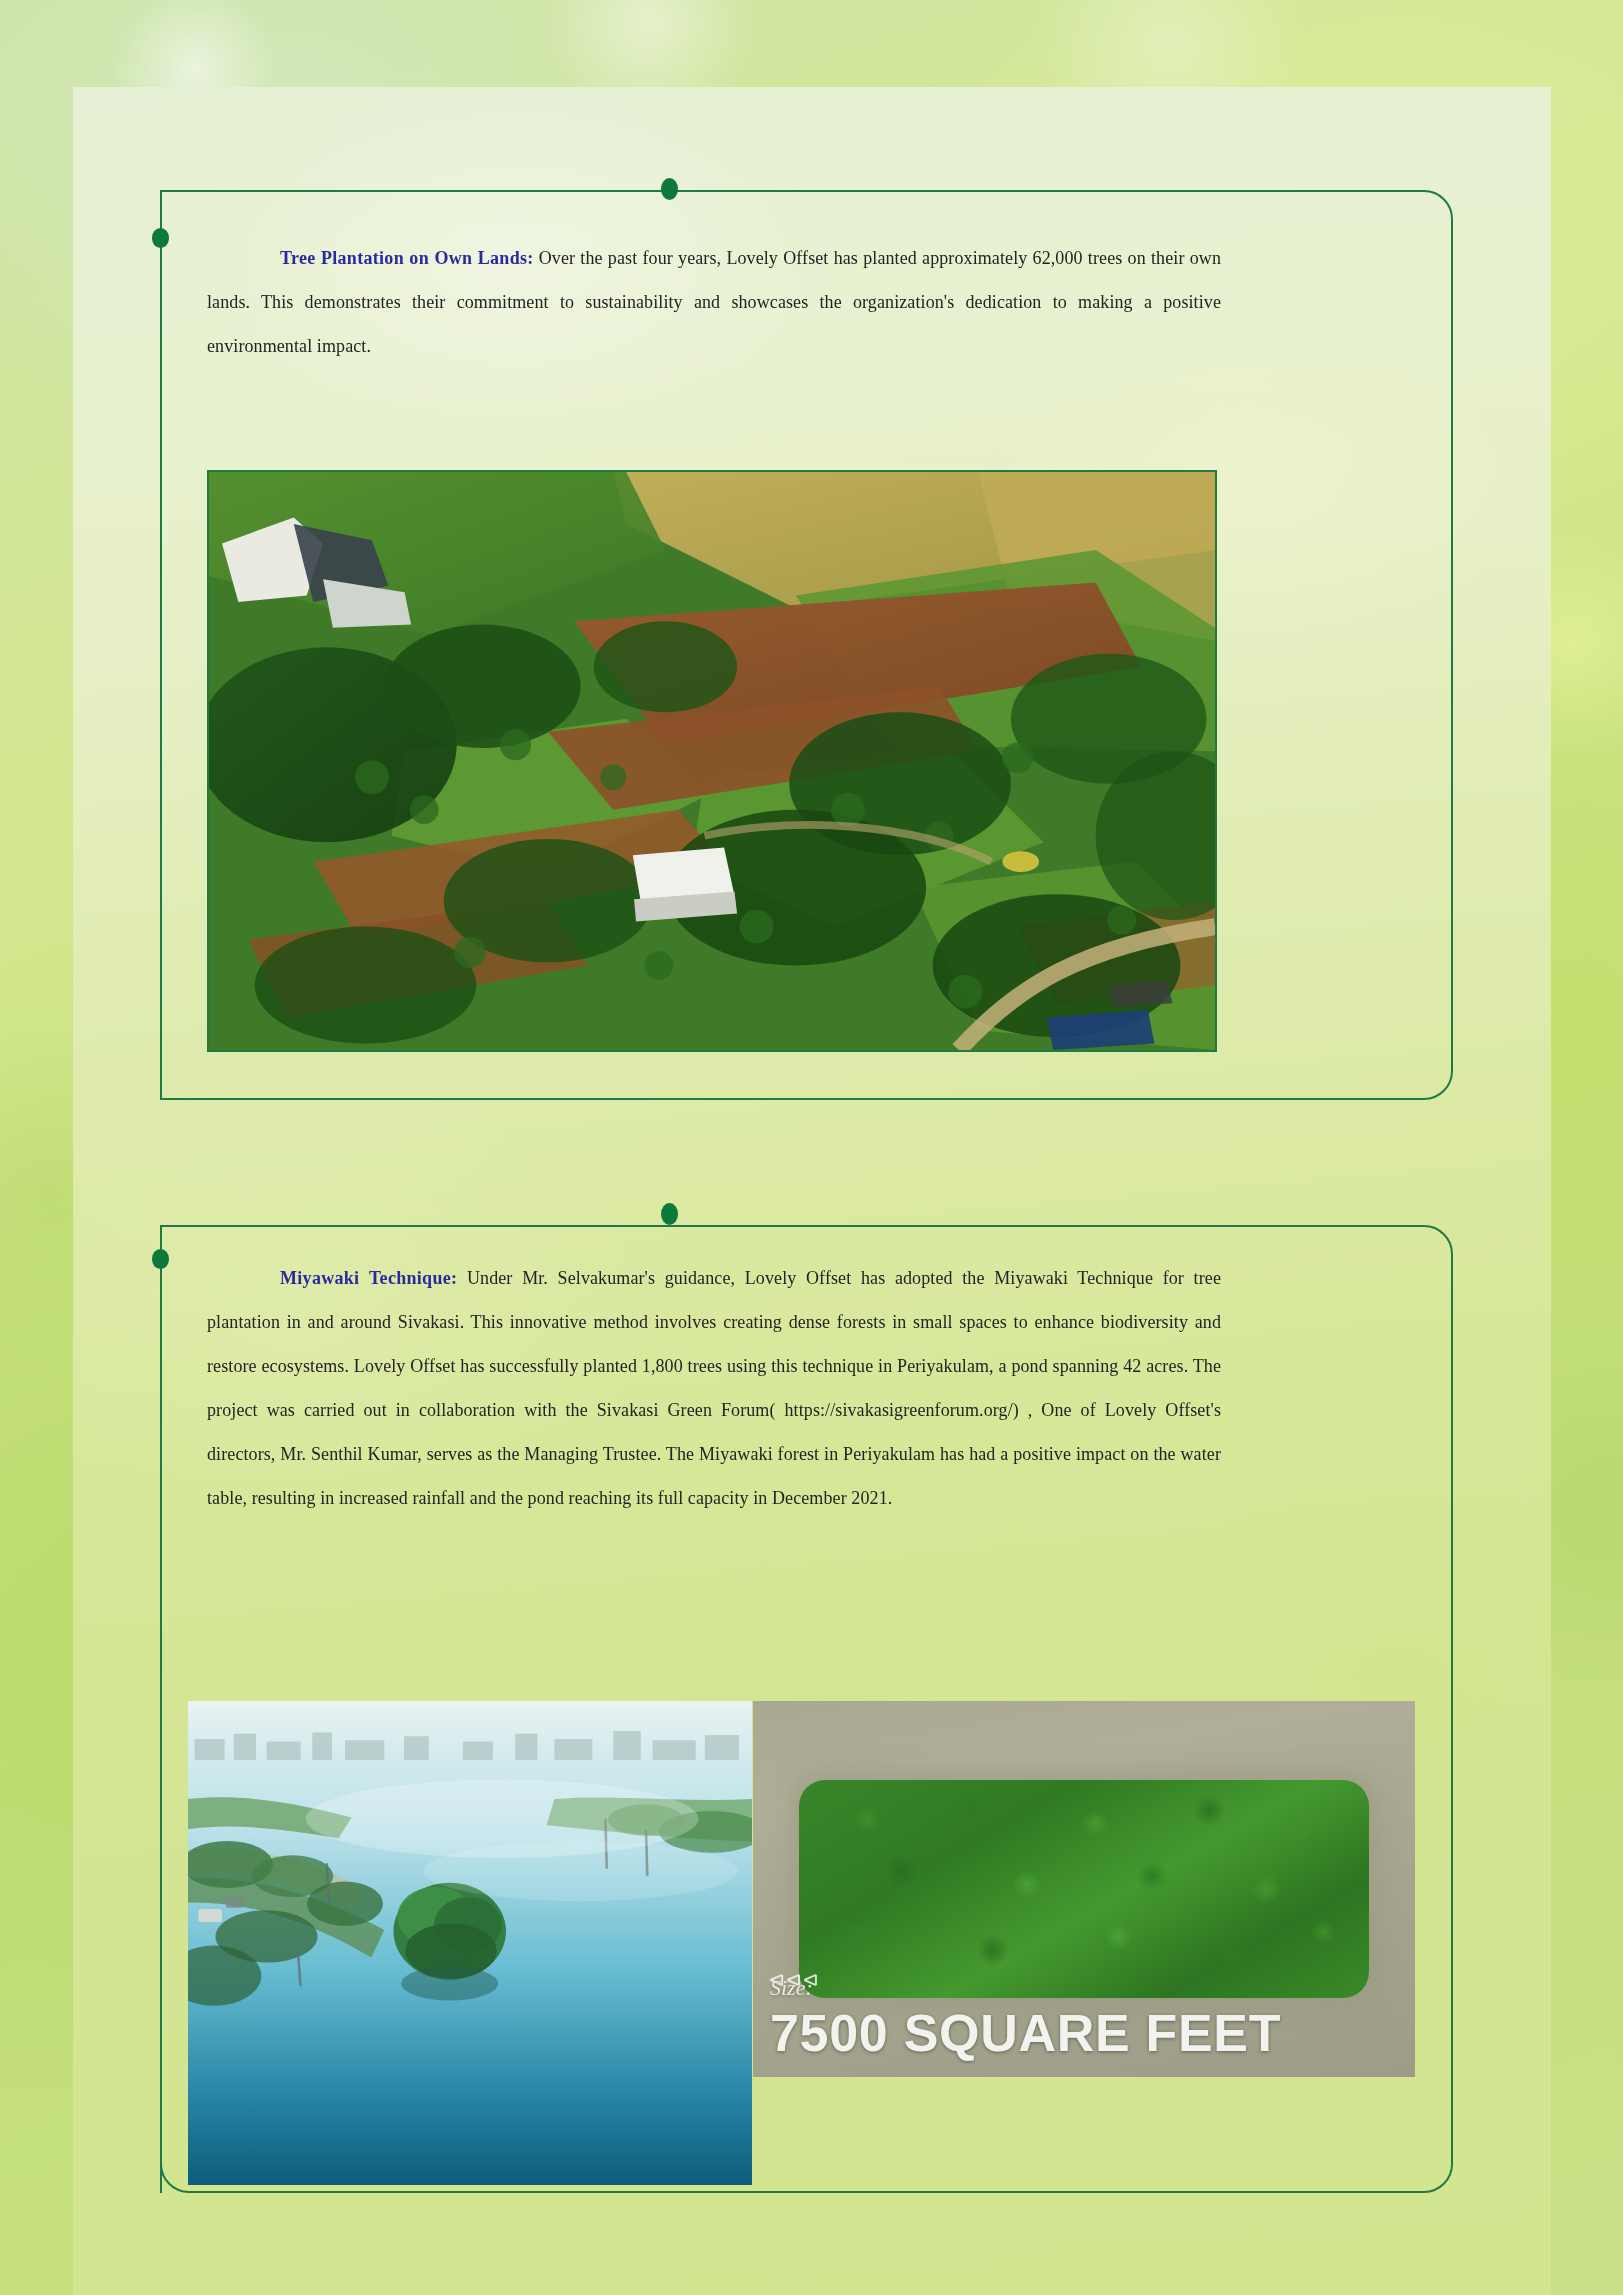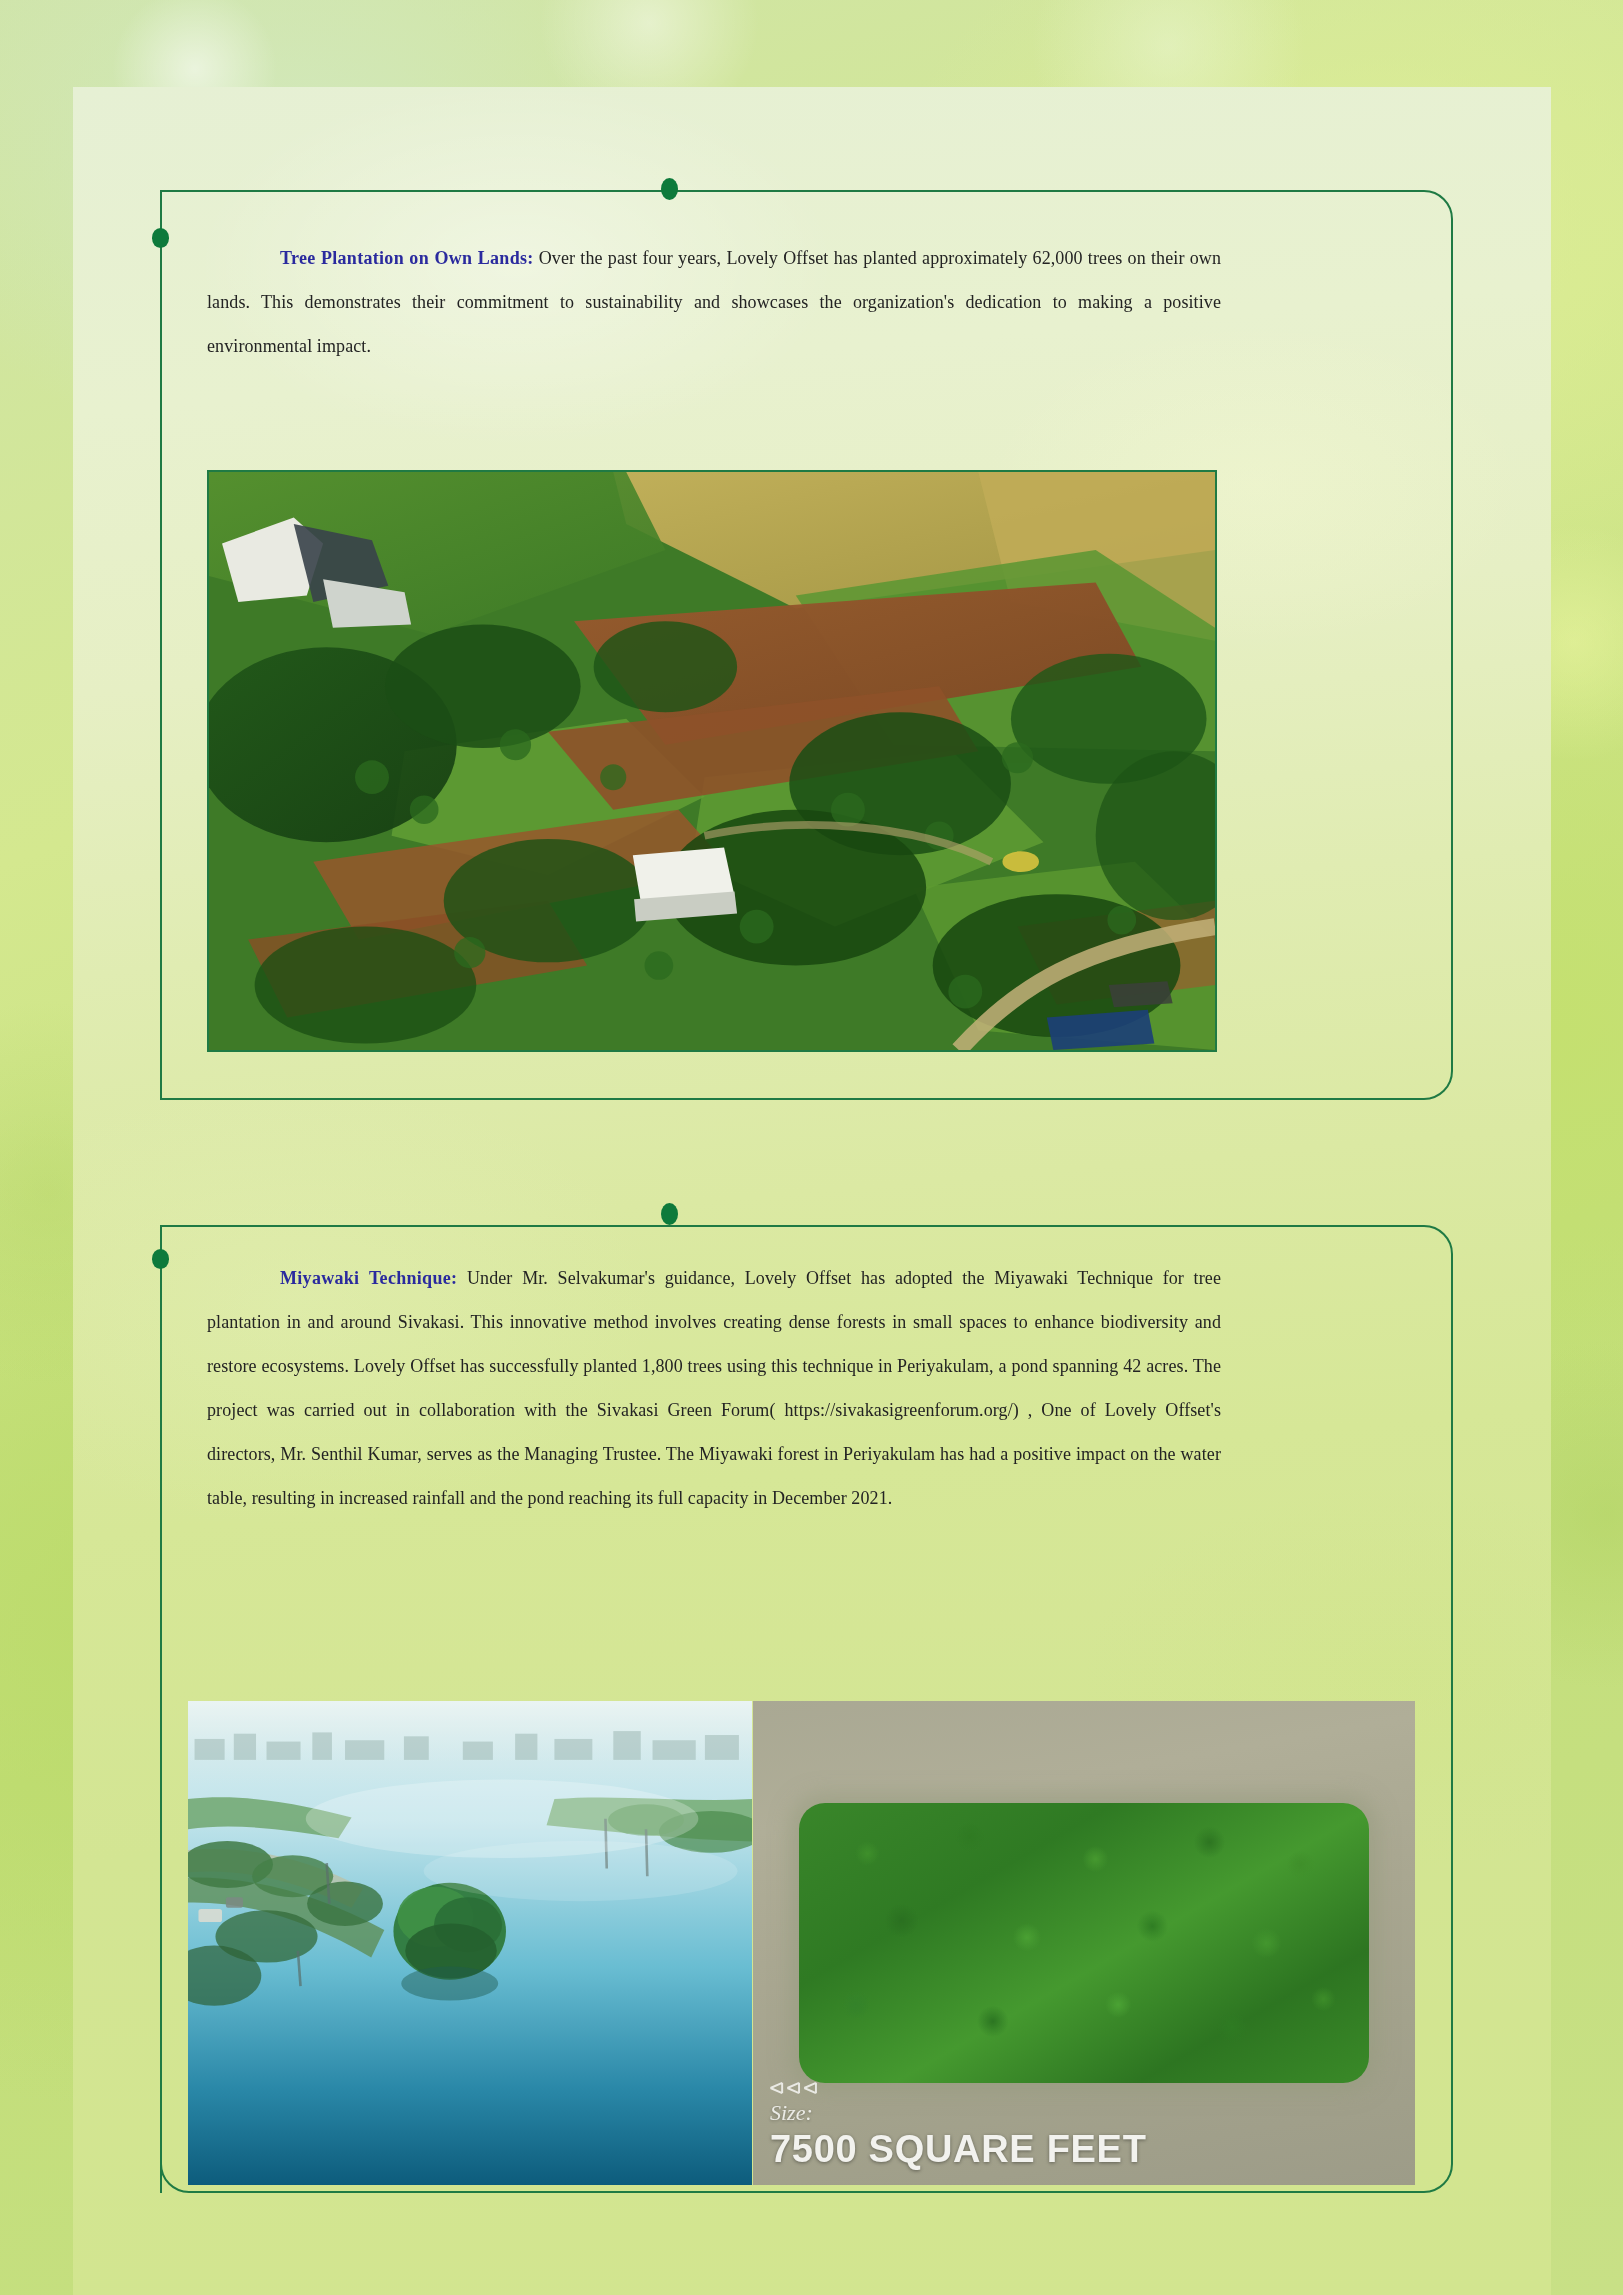--- a/index.html
+++ b/index.html
@@ -204,21 +204,21 @@
     font-style: italic;
     font-size: 22px;
     opacity: 0.92;
     display: block;
     margin-bottom: 1.3px;
     text-shadow: 0 1.3px 3.3px rgba(0,0,0,0.35);
   }
   .forest-overlay .size-value {
     font-family: "Liberation Sans", "DejaVu Sans", sans-serif;
     font-weight: bold;
-    font-size: 38px;
+    font-size: 52px;
     letter-spacing: 0.7px;
     display: block;
     text-shadow: 0 1.3px 3.9px rgba(0,0,0,0.4);
   }
   .drone-mark {
     position: absolute;
     left: 11.8px;
     bottom: 84px;
     width: 59px;
     height: 26px;
@@ -401,21 +401,21 @@
       </g>
 
       <rect x="16" y="318" width="36" height="20" rx="4" fill="#d9dcd2" opacity="0.9"></rect>
       <rect x="58" y="300" width="26" height="16" rx="3" fill="#7d8a84" opacity="0.85"></rect>
 
       <ellipse cx="480" cy="180" rx="300" ry="60" fill="#ffffff" opacity="0.25"></ellipse>
       <ellipse cx="600" cy="260" rx="240" ry="46" fill="#ffffff" opacity="0.15"></ellipse>
     </svg>
   </div>
 
-  <div class="photo forest noborder" style="left:753px; top:1701px; width:662px; height:484px;">
+  <div class="photo forest noborder" style="left:753px; top:1701px; width:662px; height:376px;">
     <div class="forest-patch"></div>
 
     <svg class="drone-mark" viewBox="0 0 90 40">
       <g stroke="#ffffff" stroke-width="3" fill="none" opacity="0.9">
         <path d="M8,20 L26,12 M8,20 L26,28 M26,12 L26,28"></path>
         <path d="M34,20 L52,12 M34,20 L52,28 M52,12 L52,28"></path>
         <path d="M60,20 L78,12 M60,20 L78,28 M78,12 L78,28"></path>
       </g>
     </svg>
 

